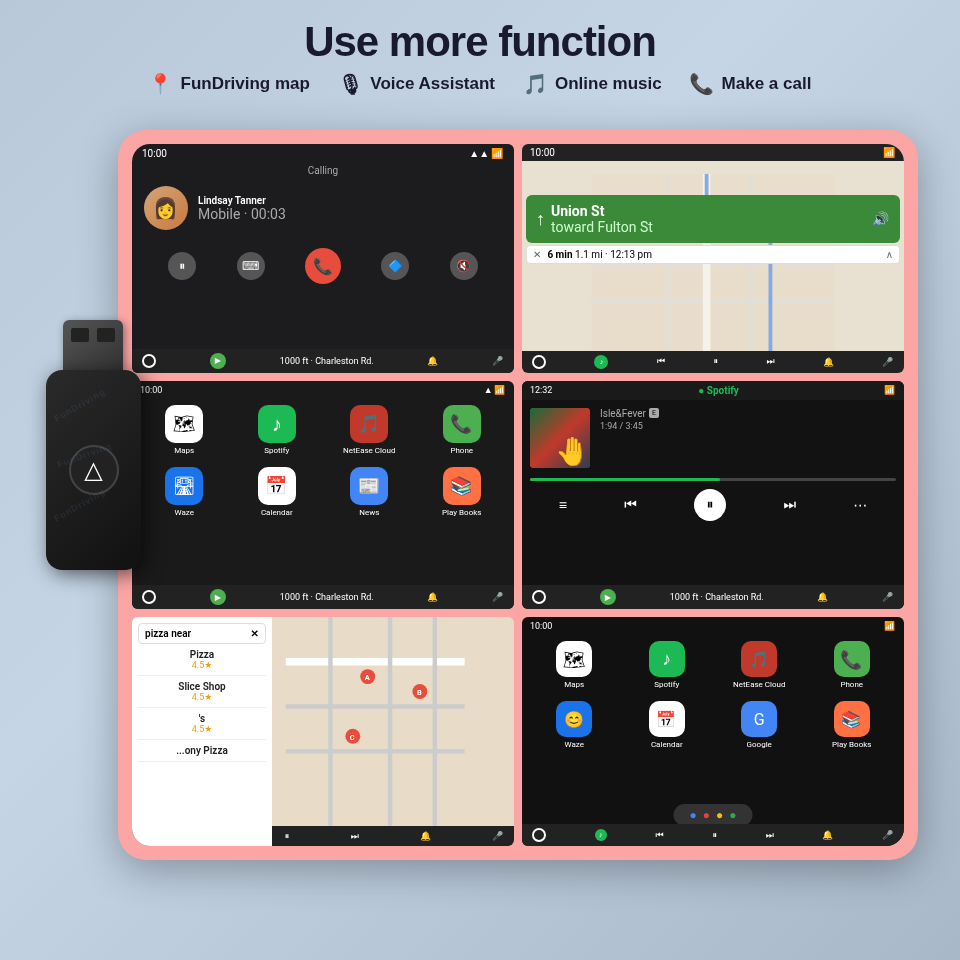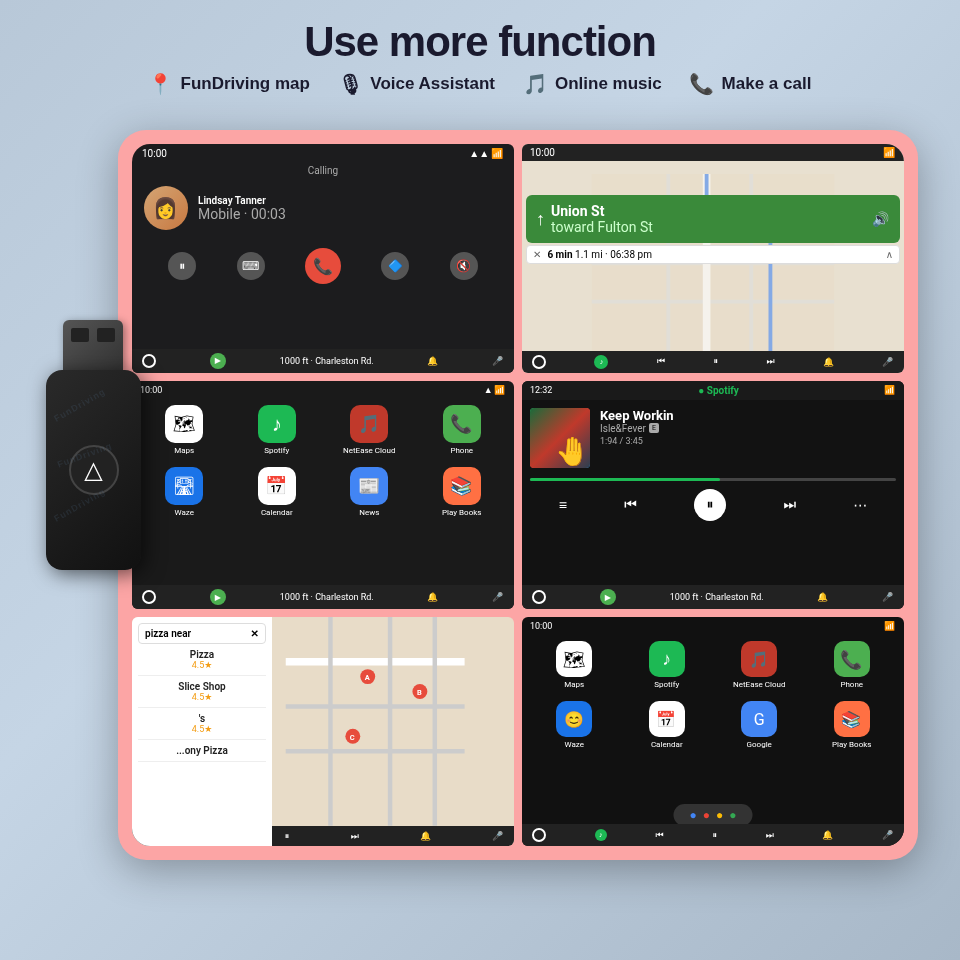--- a/index.html
+++ b/index.html
@@ -569,21 +569,21 @@
               <div class="street-name">Union St</div>
               <div class="toward">toward Fulton St</div>
             </div>
             <span style="margin-left:auto;color:#cfc;font-size:14px">🔊</span>
           </div>
         </div>
         <div class="nav-eta" style="position:relative;z-index:3;">
           <span class="close-btn">✕</span>
           <div class="eta-info">
             <strong>6 min</strong>
-            <span>1.1 mi · 06:38 pm</span>
+            <span>1.1 mi · 12:13 pm</span>
           </div>
           <span class="chevron">∧</span>
         </div>
         <div class="bottom-bar">
           <div class="nav-dot"></div>
           <span style="background:#1DB954;border-radius:50%;width:14px;height:14px;display:inline-flex;align-items:center;justify-content:center;font-size:7px">♪</span>
           <span>⏮</span>
           <span>⏸</span>
           <span>⏭</span>
           <span>🔔</span>
@@ -648,21 +648,20 @@
             <span style="color:#1DB954;font-size:10px;font-weight:700">● Spotify</span>
           </div>
           <span>📶</span>
         </div>
         <div class="spotify-player">
           <div class="album-art">
             <div style="position:absolute;top:0;left:0;right:0;bottom:0;background:linear-gradient(135deg,#1a6b3a,#c0392b,#2c3e50);"></div>
             <span class="album-art-hand">🤚</span>
           </div>
           <div class="track-info">
-            <div class="track-title">Keep Workin</div>
             <div class="track-artist">
               <span>Isle&amp;Fever</span>
               <span style="background:#aaa;color:#000;font-size:7px;padding:1px 3px;border-radius:2px">E</span>
             </div>
             <div class="track-time">
               <span>1:94</span> /
               <span>3:45</span>
             </div>
           </div>
         </div>

